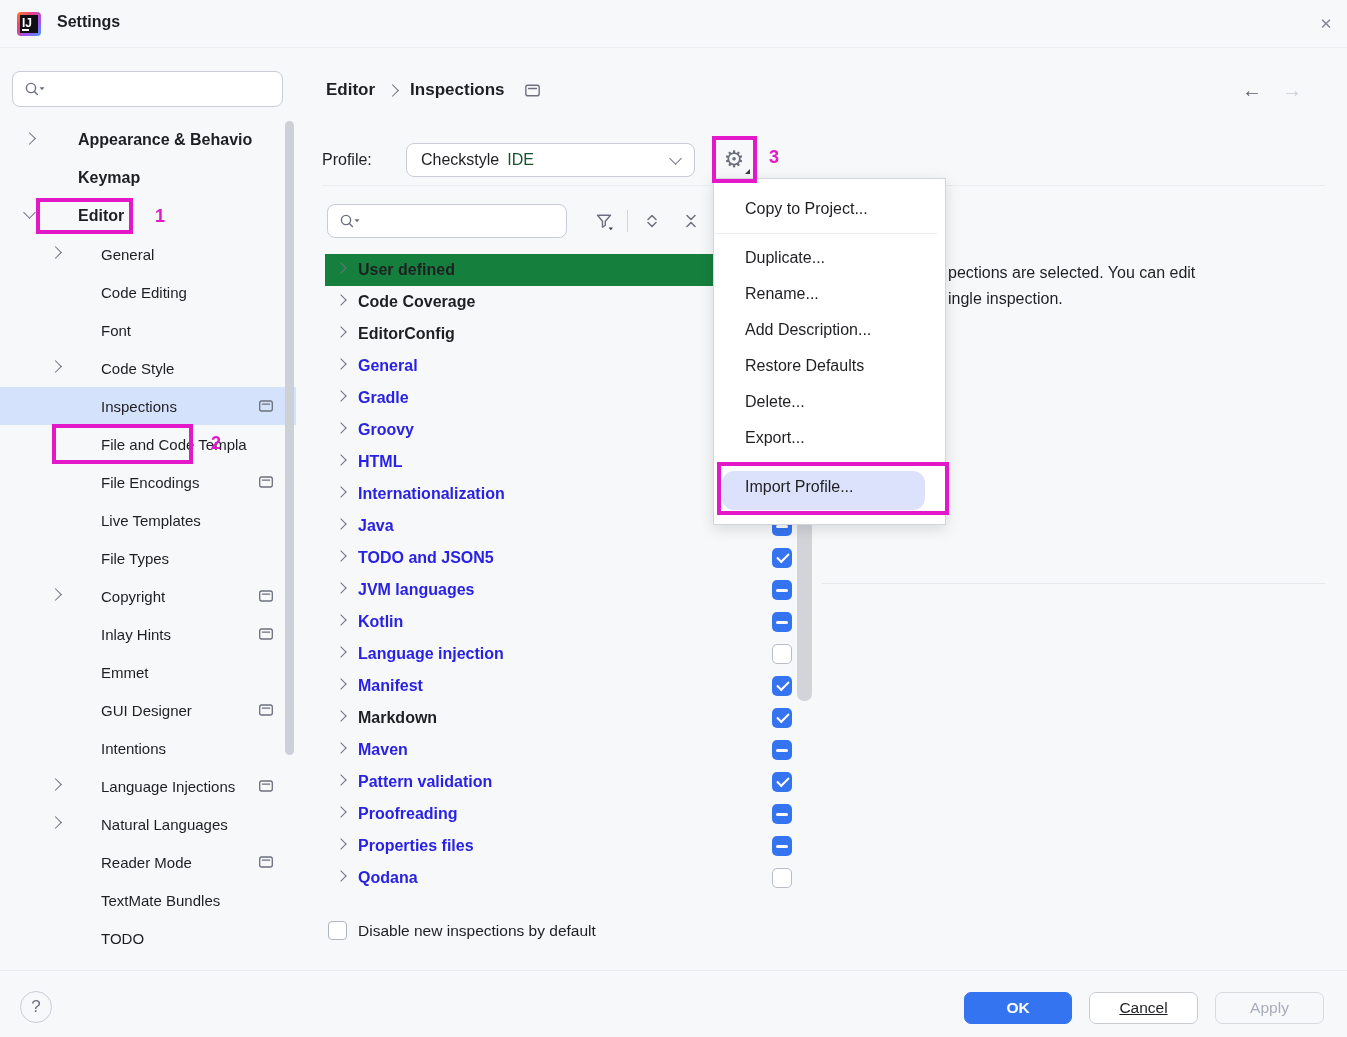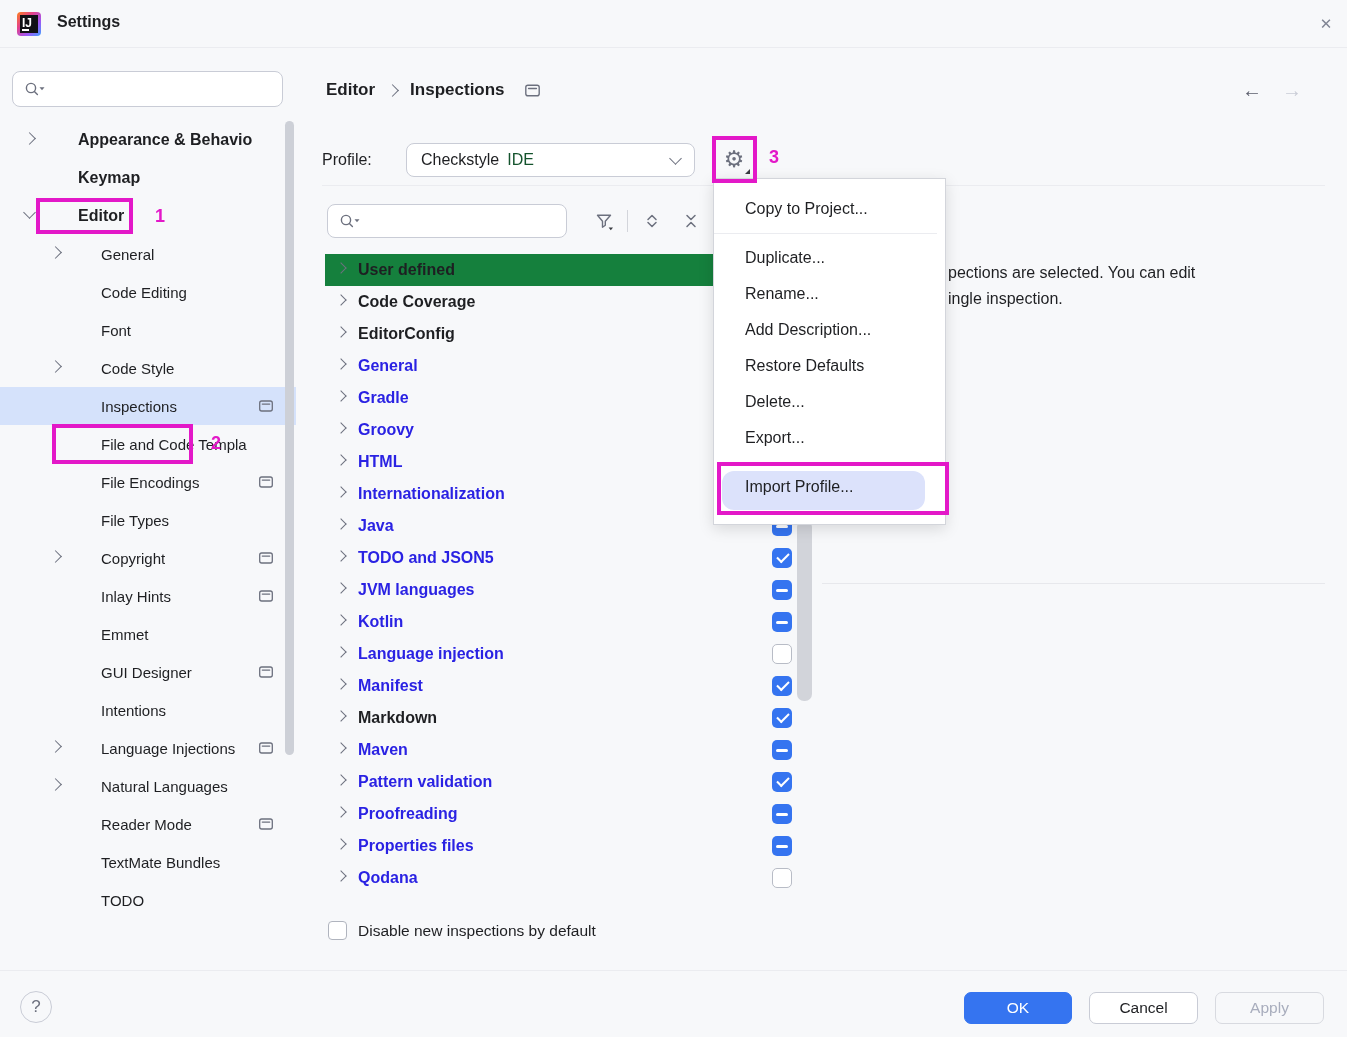--- a/index.html
+++ b/index.html
@@ -44,22 +44,22 @@
   .srow .card { display:none; position:absolute; right:22px; top:11px; }
   .srow.icon .card { display:block; }
   .srow .slabel { white-space:nowrap; overflow:hidden;margin-left:28px; }
   .side-scroll { position:absolute; left:285px; top:121px; width:9px; height:634px; background:#CDD0D7; border-radius:5px; }
 
   
   .footer { position:absolute; left:0; top:970px; width:100%; height:67px; border-top:1px solid #EBECF0; }
   .helpbtn { position:absolute; left:20px; top:991px; width:32px; height:32px; border:1px solid #C9CCD6;
     border-radius:50%; color:#6C707E; font-size:17px; text-align:center; line-height:30px; }
   .btn { position:absolute; top:992px; height:32px; border-radius:7px; font-size:15.5px; text-align:center; line-height:30px; }
-  .btn-ok { left:964px; width:108px; background:#3574F0; color:#fff; border:1px solid #3574F0; font-weight:400; }
-  .btn-cancel { left:1089px; width:109px; background:#fff; border:1px solid #C9CCD6; }
+  .btn-ok { left:964px; width:108px; background:#3574F0; color:#fff; border:1px solid #3574F0; font-weight:700; }
+  .btn-cancel { left:1089px; width:109px; background:#fff; border:1px solid #C9CCD6;text-decoration:underline; }
   .btn-apply { left:1215px; width:109px; background:transparent; border:1px solid #D8DAE0; color:#A8ADBD; }
 
   
   .crumbs { position:absolute; left:326px; top:77px; height:26px; display:flex; align-items:center; gap:13px;
     font-size:17px; font-weight:700; }
   .crumbs .bchev { width:9px; height:9px; border-right:1.8px solid #6C707E; border-bottom:1.8px solid #6C707E;
     transform:rotate(-45deg); margin-top:1px; }
   .navarrows { position:absolute; top:79px; font-size:20px; }
   .nav-back { left:1242px; color:#5A5D6B; }
   .nav-fwd  { left:1282px; color:#C9CCD6; }
@@ -220,20 +220,25 @@
 
         <span class="slabel">File Encodings</span>
         <span class="card">
           <svg width="16" height="16" viewBox="0 0 16 16">
             <rect x="1.7" y="3" width="12.6" height="10" rx="2" fill="none" stroke="#6C707E" stroke-width="1.3"></rect>
             <line x1="4.3" y1="6.1" x2="11.7" y2="6.1" stroke="#6C707E" stroke-width="1.3" stroke-linecap="round"></line>
           </svg>
         </span>
       </div>
 
+      <div class="srow sub">
+
+        <span class="slabel">Live Templates</span>
+
+      </div>
 
       <div class="srow sub">
 
         <span class="slabel">File Types</span>
 
       </div>
 
       <div class="srow sub chev-right icon">
         <span class="chev"></span>
         <span class="slabel">Copyright</span>

